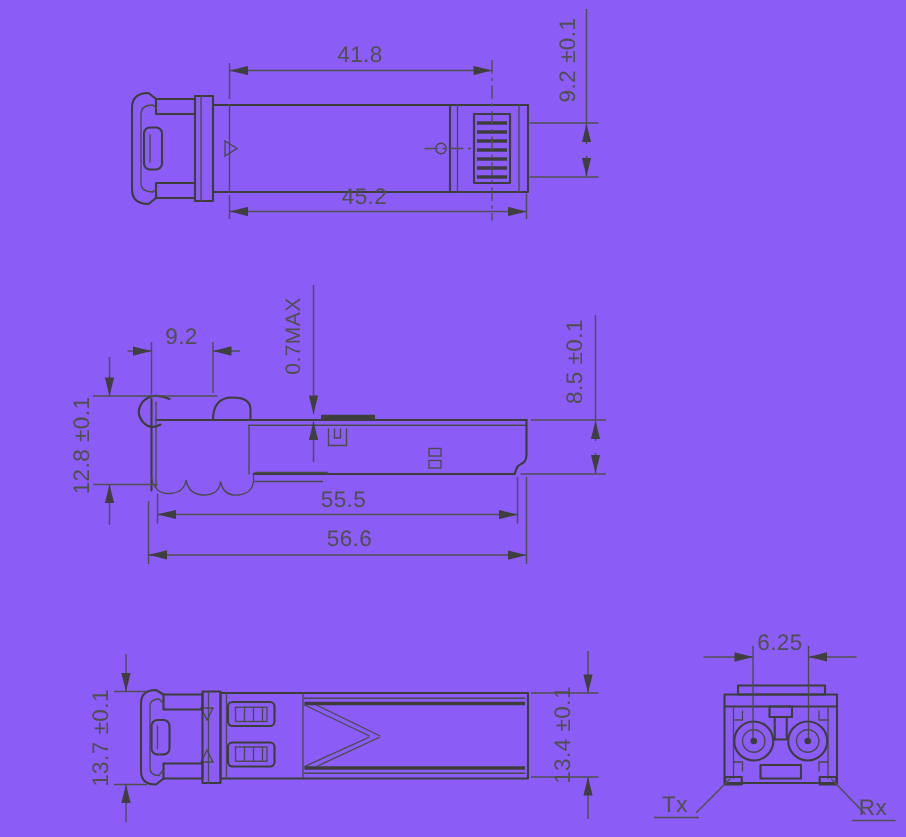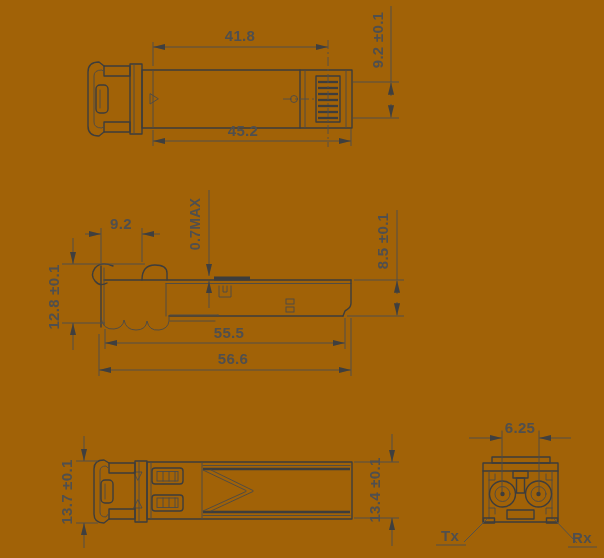--- a/index.html
+++ b/index.html
@@ -1,17 +1,17 @@
 <!DOCTYPE html>
 <html><head>
 <meta charset="utf-8">
 <style>
   html,body{margin:0;padding:0;background:#fff;}
-  #stage{position:relative;width:604px;height:558px;background:#a16207;overflow:hidden;
-         font-family:"Liberation Sans", sans-serif;font-weight:bold;}
+  #stage{position:relative;width:604px;height:558px;background:#8b5cf6;overflow:hidden;
+         font-family:"Liberation Sans", sans-serif;}
   svg{position:absolute;left:0;top:0;}
   .o  {stroke:#3d3d3d;stroke-width:1.4;fill:none;stroke-linecap:round;stroke-linejoin:round;}
   .t  {stroke:#4a4a4a;stroke-width:0.9;fill:none;stroke-linecap:round;}
   .dk {stroke:#3d3d3d;stroke-width:2.3;fill:none;}
   .d  {stroke:#4f4f4f;stroke-width:0.95;fill:none;}
   .dash{stroke:#4f4f4f;stroke-width:0.9;fill:none;stroke-dasharray:9 3 2 3;}
   .fillbar{fill:#3d3d3d;stroke:none;}
   text{fill:#4f4f4f;font-size:15px;letter-spacing:0.3px;}
   .small{font-size:14px;}
 </style>

